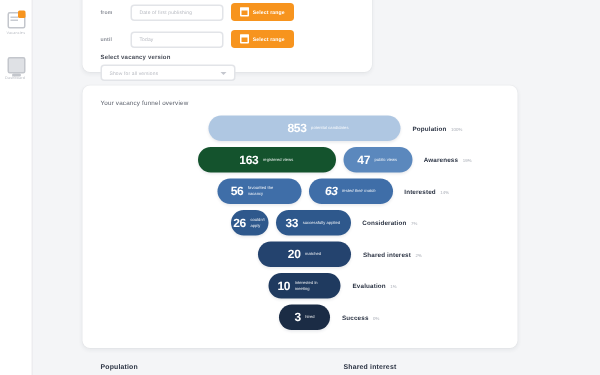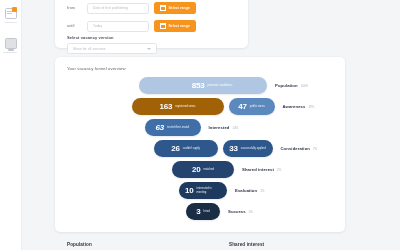--- a/index.html
+++ b/index.html
@@ -208,49 +208,53 @@
                 <div class="sub">potential candidates</div>
               </div>
             </div>
             <div class="stage-meta">
               <div class="stage-name">Population</div>
               <div class="stage-pct">100%</div>
             </div>
           </div>
           <div class="stage" style="left: 76.5px; top: 41px;">
             <div class="bars">
-              <div class="bar" style="width: 92px; background: #a16207;">
+              <div class="bar" style="width: 92px; background: #14532d;">
                 <div class="num">163</div>
                 <div class="sub">registered views</div>
               </div>
               <div class="bar" style="width: 46px; background: rgb(91, 136, 189);">
                 <div class="num">47</div>
                 <div class="sub">public views</div>
               </div>
             </div>
             <div class="stage-meta">
               <div class="stage-name">Awareness</div>
               <div class="stage-pct">19%</div>
             </div>
           </div>
           <div class="stage" style="left: 89.5px; top: 62px;">
             <div class="bars">
+              <div class="bar" style="width: 56px; background: rgb(63, 110, 168);">
+                <div class="num">56</div>
+                <div class="sub">favourited the vacancy</div>
+              </div>
               <div class="bar" style="width: 56px; background: rgb(63, 110, 168); font-style: italic;">
                 <div class="num">63</div>
                 <div class="sub">tested their match</div>
               </div>
             </div>
             <div class="stage-meta">
               <div class="stage-name">Interested</div>
               <div class="stage-pct">14%</div>
             </div>
           </div>
           <div class="stage" style="left: 98.5px; top: 83px;">
             <div class="bars">
-              <div class="bar" style="width: 64px; background: rgb(46, 88, 140);">
+              <div class="bar" style="width: 25px; background: rgb(46, 88, 140);">
                 <div class="num">26</div>
                 <div class="sub">couldn't apply</div>
               </div>
               <div class="bar" style="width: 50px; background: rgb(46, 88, 140); align-items: center;">
                 <div class="num">33</div>
                 <div class="sub">successfully applied</div>
               </div>
             </div>
             <div class="stage-meta">
               <div class="stage-name">Consideration</div>

